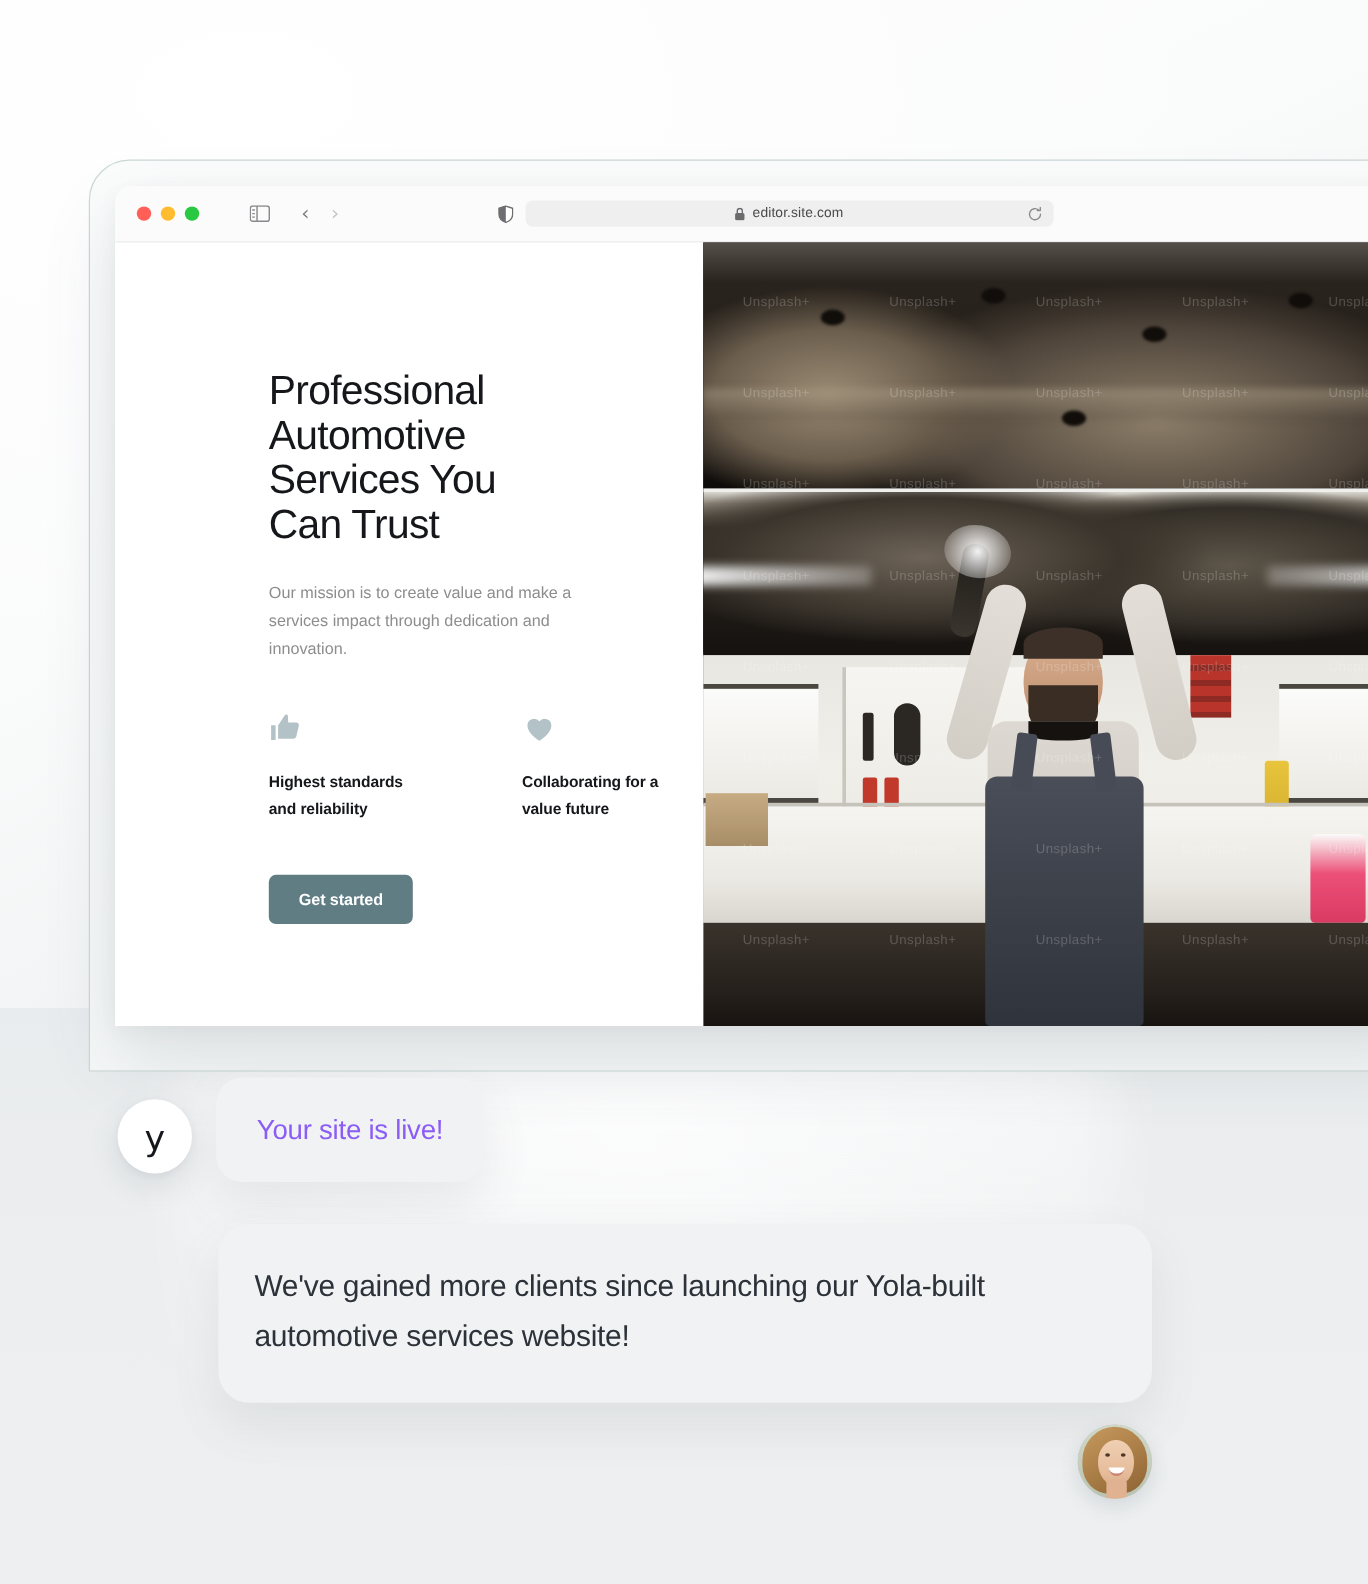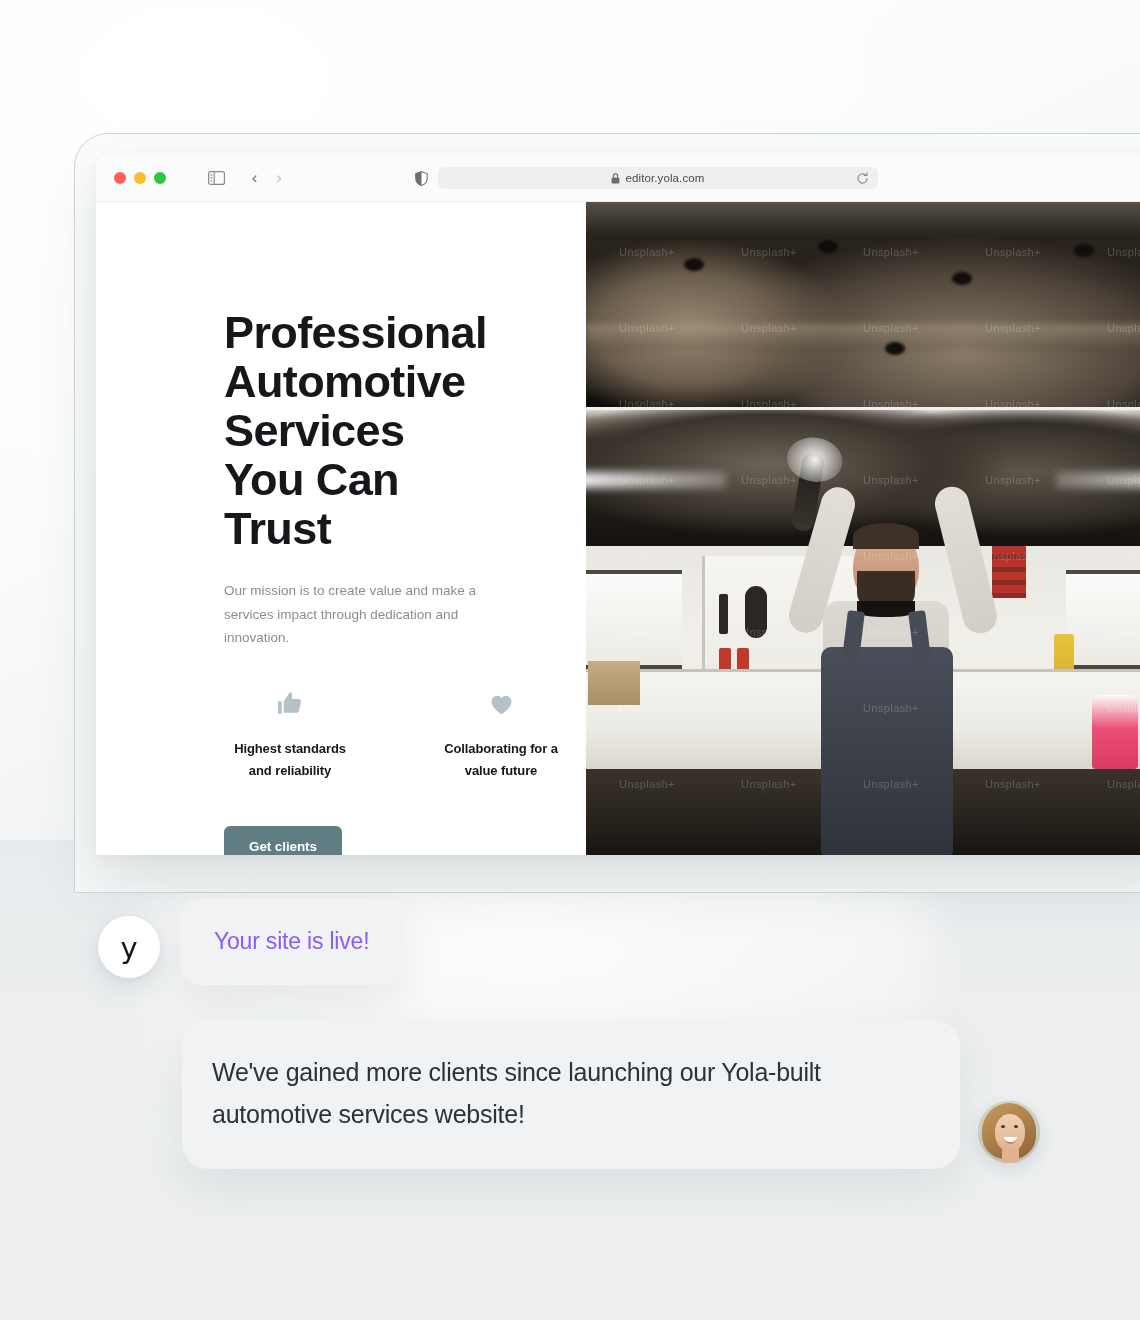--- a/index.html
+++ b/index.html
@@ -147,42 +147,41 @@
   }
 
   .hero-left {
     width: 490px;
     flex: 0 0 490px;
     padding: 106px 0 0 128px;
     background: #ffffff;
   }
 
   .hero-title {
-    font-size: 45px;
+    font-size: 34px;
     line-height: 1.09;
-    font-weight: 700;
+    font-weight: 400;
     color: #15171a;
     letter-spacing: -0.6px;
     max-width: 250px;
   }
 
   .hero-sub {
     margin-top: 26px;
     font-size: 13.5px;
     line-height: 1.73;
     color: #8d8d8d;
     max-width: 282px;
     font-weight: 400;
   }
 
   .features {
     margin-top: 40px;
     display: flex;
     gap: 79px;
-    text-align: center;
   }
   .feature { width: 132px; }
   .feature-icon { color: #b3c2c6; display: block; height: 30px; }
   .feature-label {
     margin-top: 19px;
     font-size: 13px;
     line-height: 1.7;
     font-weight: 700;
     color: #15171a;
     letter-spacing: -0.1px;
@@ -455,20 +454,21 @@
     color: #8b5cf6;
     letter-spacing: -0.2px;
   }
 
   .chat-row-2 {
     position: absolute;
     left: 182px; top: 122px;
     display: flex;
     align-items: flex-end;
     gap: 18px;
+    flex-direction: column;
   }
   .bubble-2 {
     width: 778px;
     padding: 32px 34px 34px 30px;
     border-radius: 26px;
     font-size: 25px;
     line-height: 1.66;
     color: #2c3239;
     letter-spacing: -0.25px;
   }
@@ -560,21 +560,21 @@
         </svg>
       </span>
 
       <div class="url-bar">
         <span class="lock-icon">
           <svg width="9" height="11" viewBox="0 0 9 11" aria-hidden="true">
             <rect x="0.6" y="4.4" width="7.8" height="6.2" rx="1.3" fill="#6b6b6e"></rect>
             <path d="M2.4 4.4 V2.9 A2.1 2.1 0 0 1 6.6 2.9 V4.4" fill="none" stroke="#6b6b6e" stroke-width="1.15"></path>
           </svg>
         </span>
-        <span class="url-text">editor.yola.com</span>
+        <span class="url-text">editor.site.com</span>
         <span class="reload-icon">
           <svg width="13" height="13" viewBox="0 0 13 13" fill="none" aria-hidden="true">
             <path d="M11.1 6.5a4.6 4.6 0 1 1-1.5-3.4" stroke="#8c8c90" stroke-width="1.15" stroke-linecap="round"></path>
             <path d="M10.9 0.9 V3.4 H8.4" stroke="#8c8c90" stroke-width="1.15" stroke-linecap="round" stroke-linejoin="round"></path>
           </svg>
         </span>
       </div>
     </div>
   </div>
 
@@ -600,21 +600,21 @@
           <span class="feature-icon">
             <svg width="29" height="29" viewBox="0 0 24 24" fill="currentColor" aria-hidden="true">
               <path d="M12 21s-8.2-5-8.2-10.4A4.6 4.6 0 0 1 12 7.5a4.6 4.6 0 0 1 8.2 3.1C20.2 16 12 21 12 21z"></path>
             </svg>
           </span>
           <div class="feature-label">Collaborating for a value future</div>
         </div>
 
       </div>
 
-      <button class="cta">Get clients</button>
+      <button class="cta">Get started</button>
     </div>
 
     <div class="hero-right">
 
       <div class="photo-topband">
         <div class="pipe"></div>
         <div class="bolt" style="left:16%;top:56px;"></div>
         <div class="bolt" style="left:38%;top:38px;"></div>
         <div class="bolt" style="left:60%;top:70px;"></div>
         <div class="bolt" style="left:80%;top:42px;"></div>

